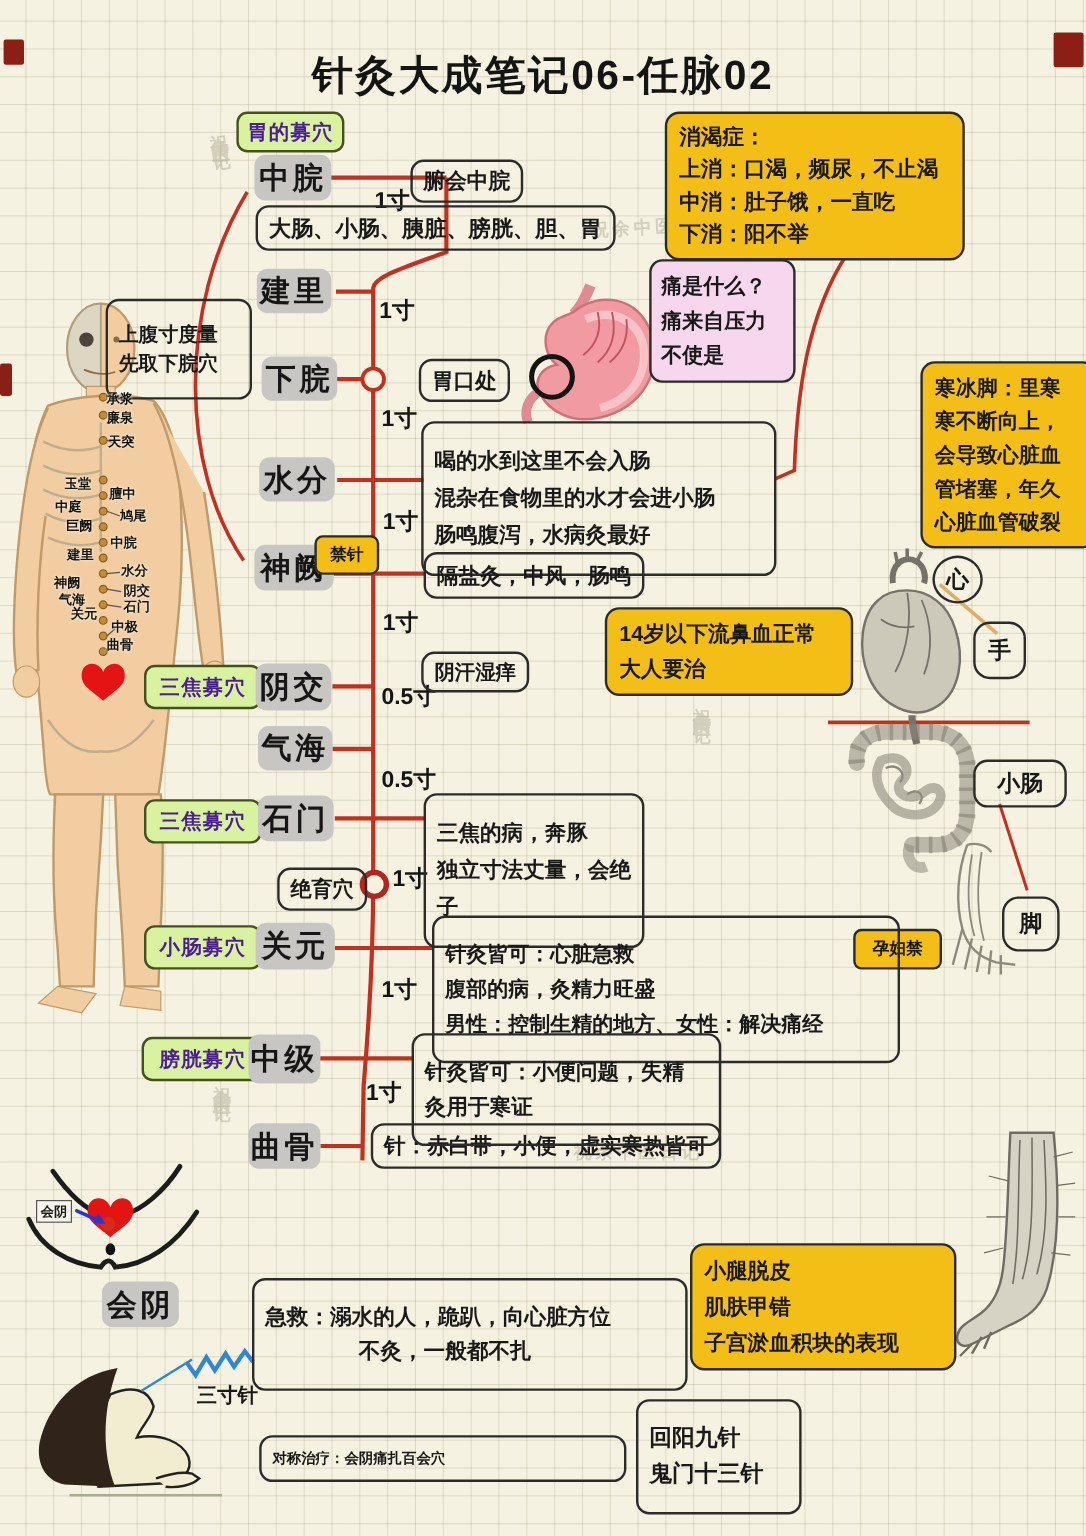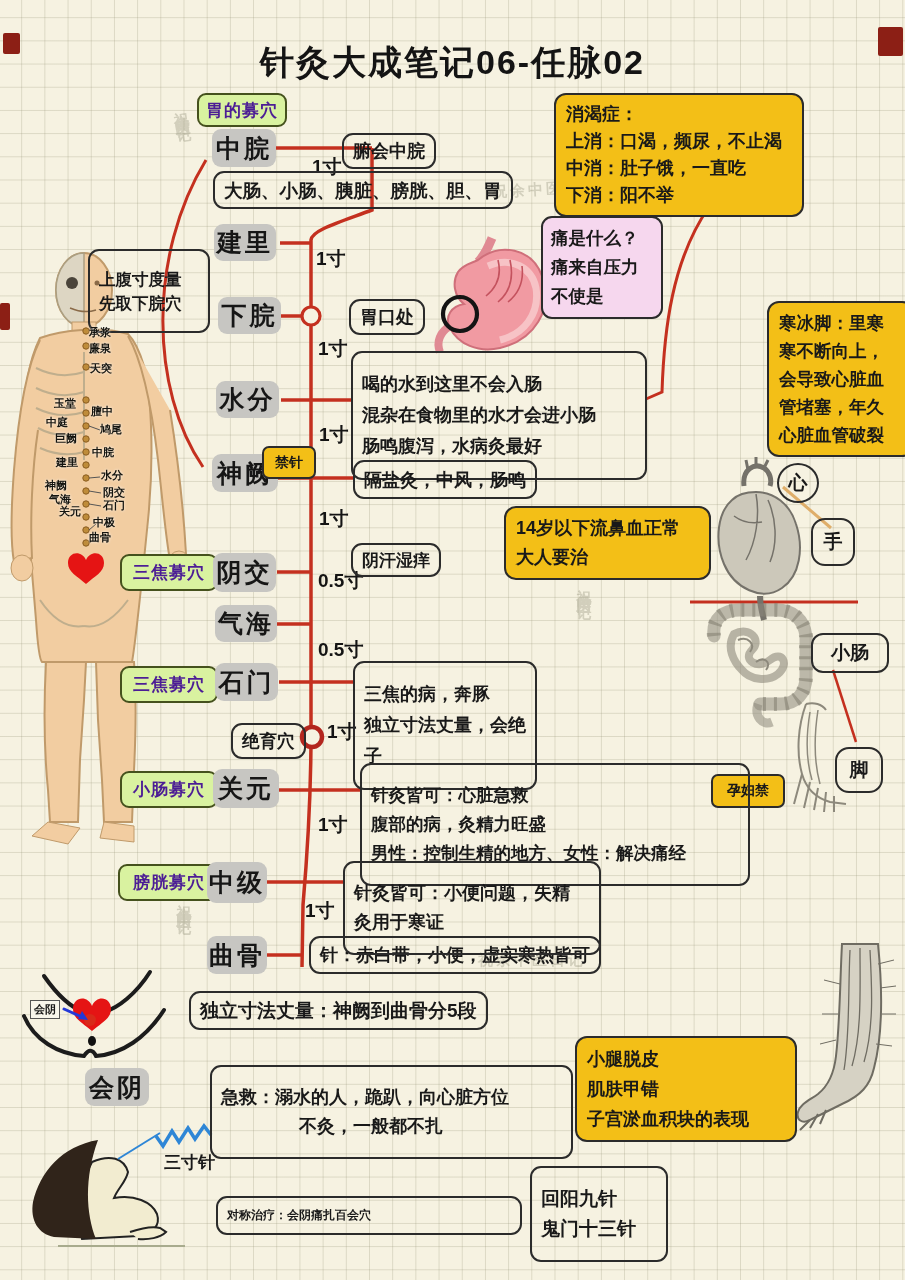--- a/index.html
+++ b/index.html
@@ -247,21 +247,20 @@
   <div class="abs mnote" style="left:360px;top:763px;width:368px;font-size:17.5px;line-height:29px">
     <div>针灸皆可：心脏急救</div>
     <div>腹部的病，灸精力旺盛</div>
     <div>男性：控制生精的地方、女性：解决痛经</div>
   </div>
   <div class="abs note" style="left:309px;top:936px;height:28px">针：赤白带，小便，虚实寒热皆可</div>
   <div class="abs mnote" style="left:343px;top:861px;width:236px;line-height:29px">
     <div>针灸皆可：小便问题，失精</div>
     <div>灸用于寒证</div>
   </div>
-  <div class="abs note" style="left:189px;top:991px;height:29px;font-size:19px">独立寸法丈量：神阙到曲骨分5段</div>
   <div class="abs mnote" style="left:210px;top:1065px;width:341px;line-height:29px">
     <div>急救：溺水的人，跪趴，向心脏方位</div>
     <div style="padding-left:78px">不灸，一般都不扎</div>
   </div>
   <div class="abs note" style="left:216px;top:1196px;width:284px;height:29px;font-size:12px">对称治疗：会阴痛扎百会穴</div>
   <div class="abs mnote" style="left:530px;top:1166px;width:116px;font-size:19px;line-height:30px">
     <div>回阳九针</div>
     <div>鬼门十三针</div>
   </div>
 

